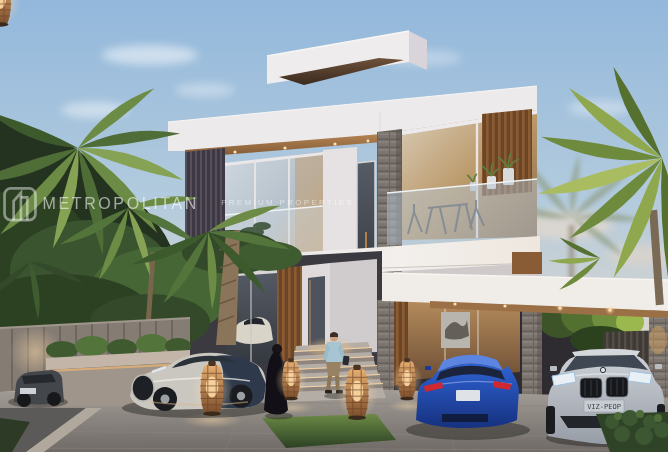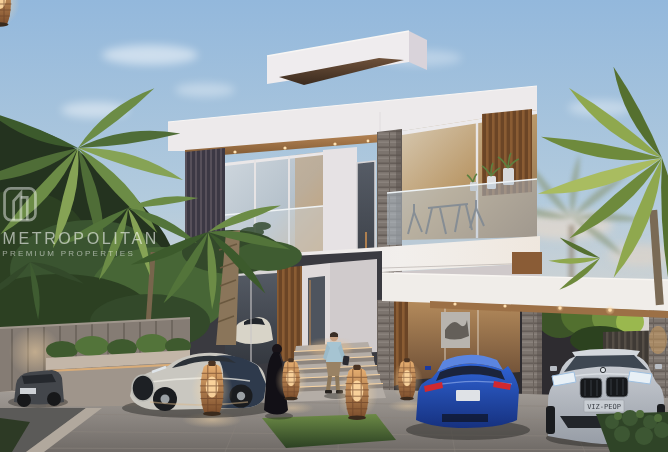--- a/index.html
+++ b/index.html
@@ -4,35 +4,35 @@
 <style>
   html,body{margin:0;padding:0;background:#222;}
   .stage{
     position:relative;width:668px;height:452px;overflow:hidden;
     background:#9cbbd8;font-family:"Liberation Sans",sans-serif;
     user-select:none;
   }
   .scene{position:absolute;inset:0;display:block;}
   .watermark{
     position:absolute;left:0;top:178px;width:544px;
-    display:flex;flex-direction:column;
+    display:flex;flex-direction:row;align-items:center;
     pointer-events:none;
   }
   .wm-logo{opacity:.9;}
   .wm-title{
     margin-top:4px;
     font-size:16px;font-weight:400;color:rgba(255,255,255,.58);
     letter-spacing:2.6px;padding-left:2.6px;
     text-transform:uppercase;white-space:nowrap;
   }
   .wm-sub{
     margin-top:1px;
     font-size:8px;font-weight:400;color:rgba(255,255,255,.52);
     letter-spacing:2.3px;padding-left:2.3px;
-    text-transform:uppercase;white-space:nowrap;
+    text-transform:uppercase;white-space:nowrap;margin-left:20px;
   }
 </style>
 </head>
 <body>
 
 <div class="stage">
 <svg class="scene" viewBox="0 0 668 452" width="668" height="452" xmlns="http://www.w3.org/2000/svg">
   <defs>
     <linearGradient id="sky" x1="0" y1="0" x2="0" y2="1">
       <stop offset="0" stop-color="#93b8dc"></stop>

